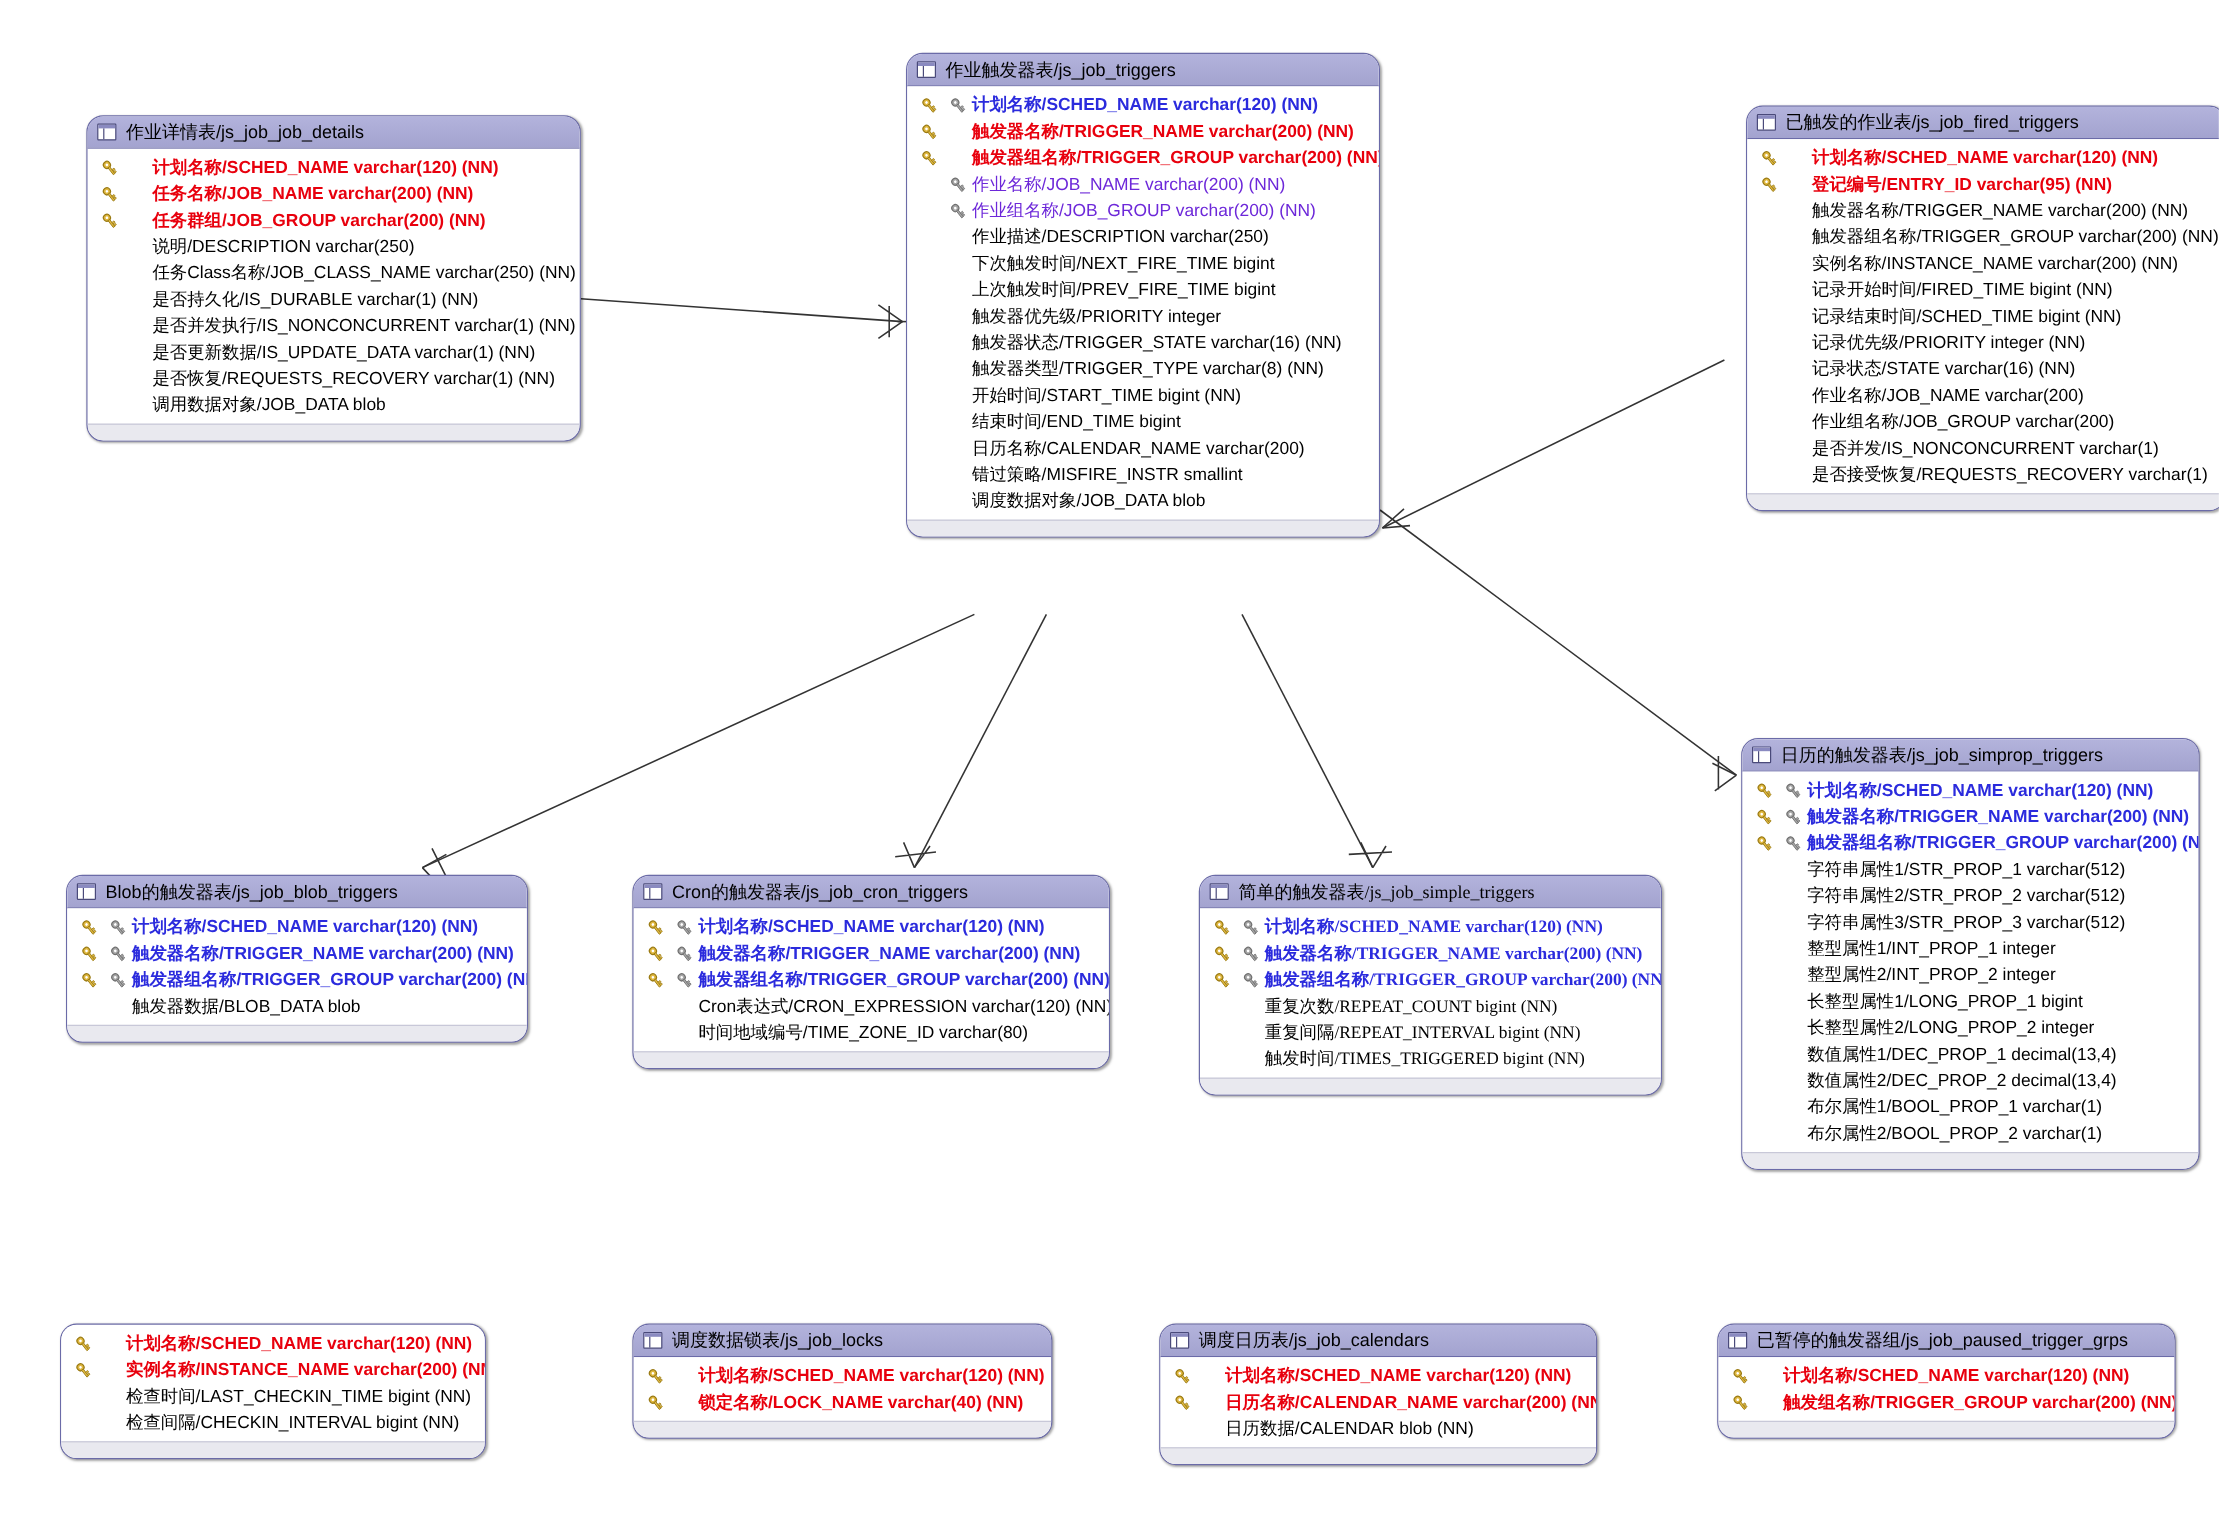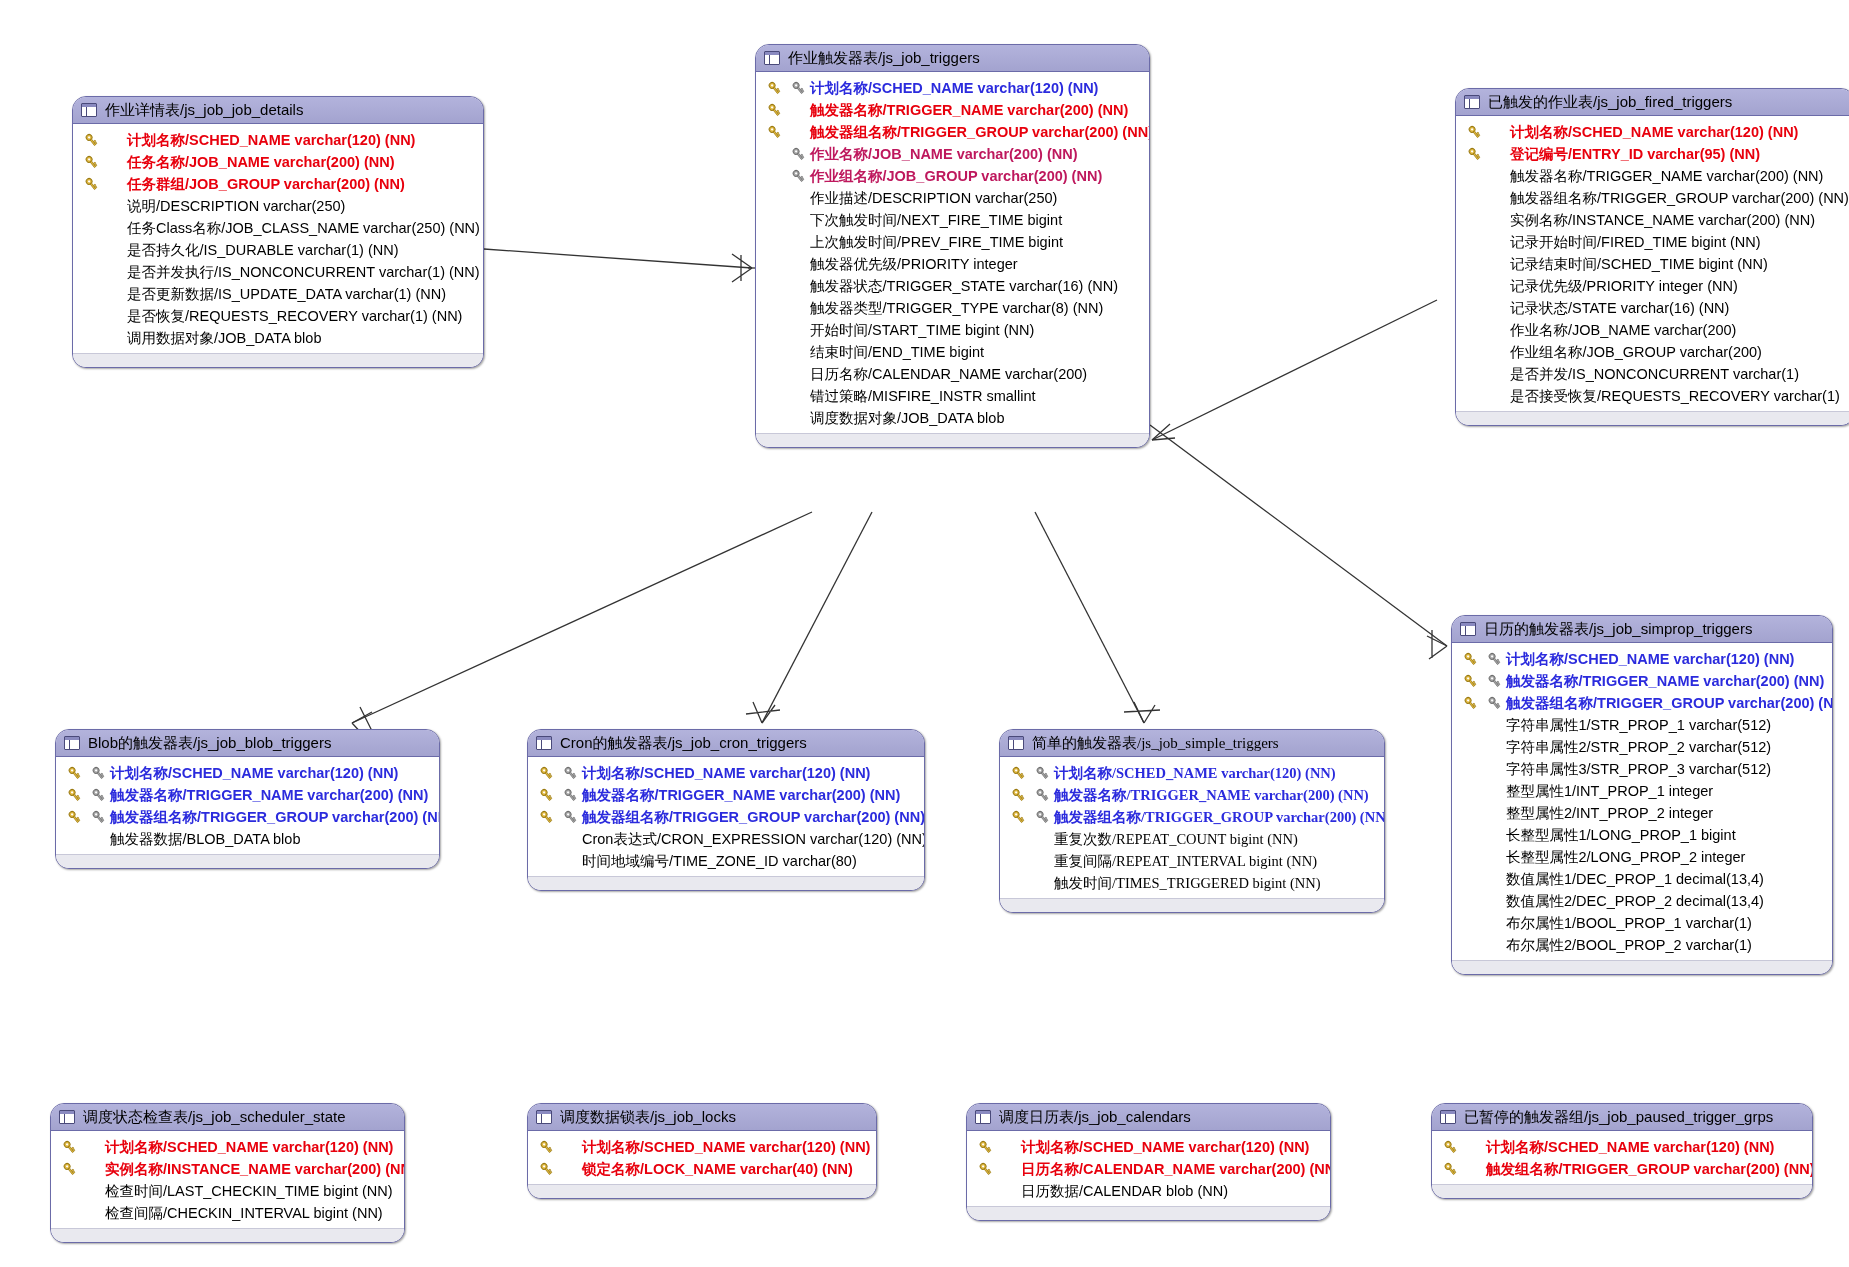--- a/index.html
+++ b/index.html
@@ -43,21 +43,21 @@
   .row{
     display:flex;align-items:center;height:22px;white-space:nowrap;
     font-size:14.5px;padding-left:8px;
   }
   .keys{width:46px;flex:0 0 46px;display:flex;align-items:center;gap:3px;}
   .keycell{width:21px;flex:0 0 21px;display:flex;align-items:center;justify-content:center;}
   .kicon{display:block;}
   .col-name{line-height:18px;}
   .c-red{color:#e8000d;font-weight:bold;}
   .c-blue{color:#2b2bdd;font-weight:bold;}
-  .c-green{color:#be185d;font-weight:bold;}
+  .c-green{color:#6d28d9;font-weight:normal;}
   .c-black{color:#000000;}
 </style>
 </head>
 <body>
 
 <div id="canvas">
   <svg class="links" viewBox="0 0 1849 1267">
     <g stroke="#333333" stroke-width="1.3" fill="none">
 
       <path d="M 484 249 L 752 268"></path>
@@ -965,24 +965,20 @@
           <span class="keys">
             <span class="keycell"></span>
             <span class="keycell"></span>
           </span>
           <span class="col-name c-black">布尔属性2/BOOL_PROP_2 varchar(1)</span>
         </div>
       </div>
       <div class="ent-foot"></div>
     </div>
     <div class="entity" style="left: 50px; top: 1103px; width: 355px;">
-      <div class="ent-title">
-        <span class="tbl-icon"></span>
-        <span>调度状态检查表/js_job_scheduler_state</span>
-      </div>
       <div class="ent-body">
         <div class="row">
           <span class="keys">
             <span class="keycell">
               <svg width="15" height="15" viewBox="0 0 15 15" class="kicon">
                 <g transform="rotate(-38 7.5 7.5)">
                   <circle cx="7.5" cy="3.6" r="2.9" fill="#e0b840" stroke="#9a7a12" stroke-width="1"></circle>
                   <circle cx="7.5" cy="3.6" r="1.1" fill="#ffffff"></circle>
                   <rect x="6.7" y="6.1" width="1.7" height="7.2" fill="#e0b840" stroke="#9a7a12" stroke-width=".7"></rect>
                   <rect x="8.3" y="9.3" width="2.2" height="1.5" fill="#e0b840" stroke="#9a7a12" stroke-width=".6"></rect>

